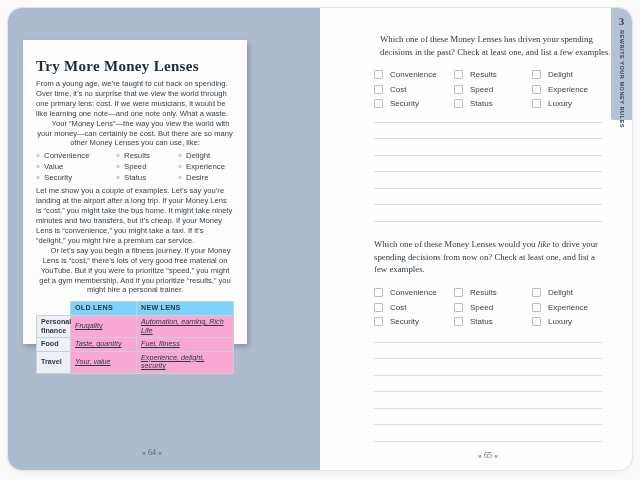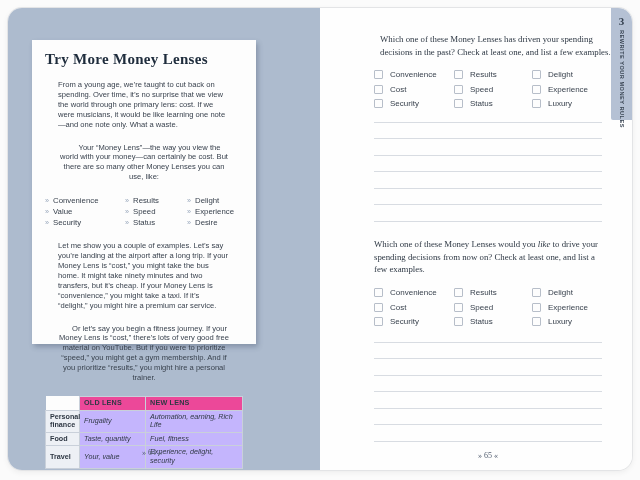--- a/index.html
+++ b/index.html
@@ -2,36 +2,36 @@
 <html><head>
 <meta charset="utf-8">
 <style>
   html,body{margin:0;padding:0;}
   body{width:640px;height:480px;background:#fbfbfb;font-family:"Liberation Sans",sans-serif;}
   .stage{position:relative;width:640px;height:480px;overflow:hidden;}
   .book{position:absolute;left:8px;top:8px;width:624px;height:462px;border-radius:14px;overflow:hidden;
         background:#fefefe;box-shadow:0 0 0 1px #e3e4e6,0 2px 6px rgba(0,0,0,.07);}
   
   .left-page{position:absolute;left:0;top:0;width:312px;height:100%;background:#adbbce;}
-  .card{position:absolute;left:24px;top:32px;width:224px;height:304px;background:#fdfdfd;
-        box-shadow:2px 3px 5px rgba(45,60,85,.30);padding:11px 13px 8px 13px;box-sizing:border-box;}
+  .card{position:absolute;left:15px;top:32px;width:224px;height:304px;background:#fdfdfd;
+        box-shadow:2px 3px 5px rgba(45,60,85,.30);padding:18px 13px 8px 13px;box-sizing:border-box;}
   .card h1{margin:0 0 5px 0;font-family:"Liberation Serif",serif;font-weight:bold;
         font-size:15px;line-height:16px;letter-spacing:.3px;color:#1e2c3c;}
-  .card p{margin:13px;font-size:7.6px;line-height:9.9px;color:#39424e;}
+  .card p{margin:0;font-size:7.6px;line-height:9.9px;color:#39424e;}
   .card p.indent{text-indent:11px;text-align:center;}
-  .lens-grid{display:grid;grid-template-columns:80px 62px auto;margin:2px 0 12px 0;}
+  .lens-grid{display:grid;grid-template-columns:80px 62px auto;margin:2px 0 3px 0;}
   .lens-item{font-size:7.8px;line-height:11px;color:#39424e;white-space:nowrap;}
   .lens-item .bullet{color:#96a5ba;margin-right:4px;font-size:7.2px;}
   table.lens-table{width:100%;border-collapse:collapse;margin-top:6px;table-layout:fixed;}
   .lens-table th,.lens-table td{border:1px solid #c9d0da;padding:2px 4px;vertical-align:middle;
         font-size:7.2px;line-height:8.6px;color:#2f3844;text-align:left;}
-  .lens-table th{background:#ec4899;font-weight:bold;letter-spacing:.2px;}
+  .lens-table th{background:#7dd3fc;font-weight:bold;letter-spacing:.2px;}
   .lens-table th.corner{background:#fdfdfd;border-top:none;border-left:none;}
   .lens-table td.row-label{background:#edf0f5;font-weight:bold;}
-  .lens-table td.val{font-style:italic;background:#c4b5fd;}
+  .lens-table td.val{font-style:italic;background:#f9a8d4;text-decoration:underline;}
   .col-label{width:34px;} .col-old{width:66px;}
   .page-num{position:absolute;font-family:"Liberation Serif",serif;font-size:8px;color:#556072;text-align:center;}
   .pn-left{left:104px;top:440px;width:80px;}
   
   .right-page{position:absolute;left:312px;top:0;width:312px;height:100%;background:#fefefe;}
   .question{position:absolute;left:54px;width:232px;margin:0;font-family:"Liberation Serif",serif;
         font-size:8.8px;line-height:12.5px;color:#2e3844;}
   .q1{top:25px;margin-left:6px;} .q2{top:230px;}
   .question em{font-style:italic;}
   .cb-grid{position:absolute;left:54px;width:234px;display:grid;grid-template-columns:80px 78px 76px;

